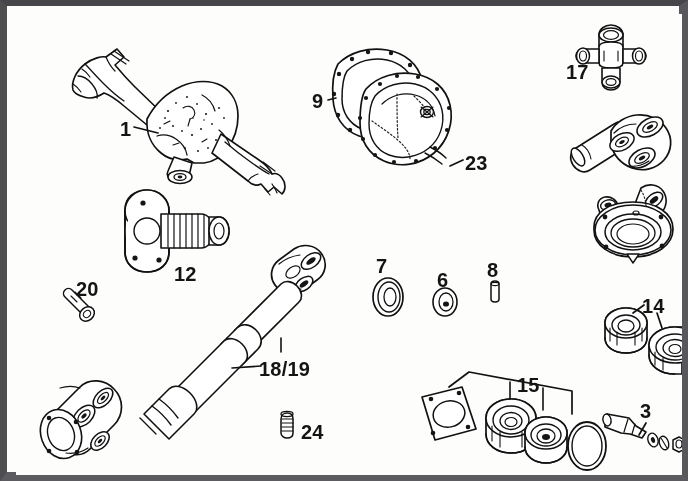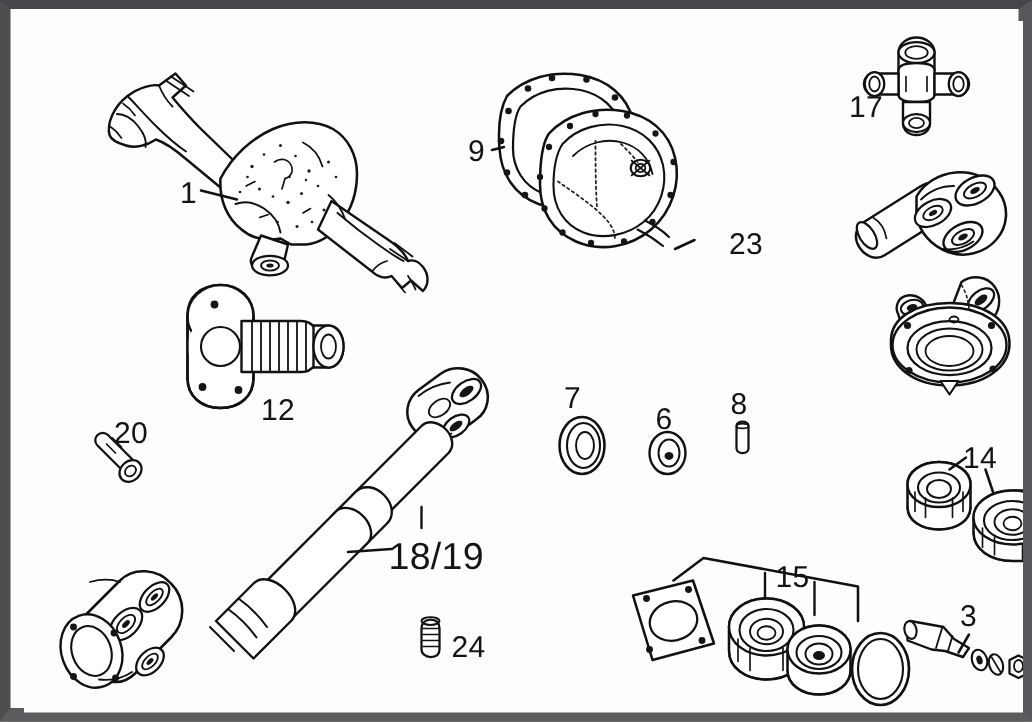--- a/index.html
+++ b/index.html
@@ -39,28 +39,28 @@
   }
   #sheet {
     position: absolute;
     left: 0; top: 0;
     width: 666px;
     height: 461px;
   }
   .lbl {
     position: absolute;
     font-family: "Liberation Sans", sans-serif;
-    font-weight: 400;
+    font-weight: 700;
     color: #141414;
     white-space: nowrap;
     line-height: 1;
     letter-spacing: 0.2px;
   }
   .lbl-20 { font-size: 20px; }
-  .lbl-19 { font-size: 25px; }
+  .lbl-19 { font-size: 20px; }
   svg { display: block; }
   .ink  { fill: none; stroke: #111; stroke-linecap: round; stroke-linejoin: round; }
   .fillw { fill: #ffffff; stroke: #111; stroke-linecap: round; stroke-linejoin: round; }
   .fillk { fill: #151515; stroke: none; }
   .dotted { fill: none; stroke: #222; stroke-dasharray: 1.6 2.2; stroke-linecap: round; }
   .speck { fill: #1a1a1a; stroke: none; }
 </style>
 </head>
 <body>
 
@@ -560,21 +560,21 @@
         </g>
 
         <path class="ink" stroke-width="1.7" d="M630,409 L623,421"></path>
 
       </svg>
 
       <div class="lbl lbl-20" style="left:104px; top:105px;">1</div>
 
       <div class="lbl lbl-20" style="left:296px; top:77px;">9</div>
 
-      <div class="lbl lbl-20" style="left:449px; top:139px;margin-left:21px;">23</div>
+      <div class="lbl lbl-20" style="left:449px; top:139px;">23</div>
 
       <div class="lbl lbl-20" style="left:550px; top:48px;">17</div>
 
       <div class="lbl lbl-20" style="left:158px; top:250px;text-align:right;">12</div>
 
       <div class="lbl lbl-20" style="left:60px; top:265px;">20</div>
 
       <div class="lbl lbl-20" style="left:360px; top:242px;">7</div>
 
       <div class="lbl lbl-20" style="left:421px; top:256px;">6</div>

